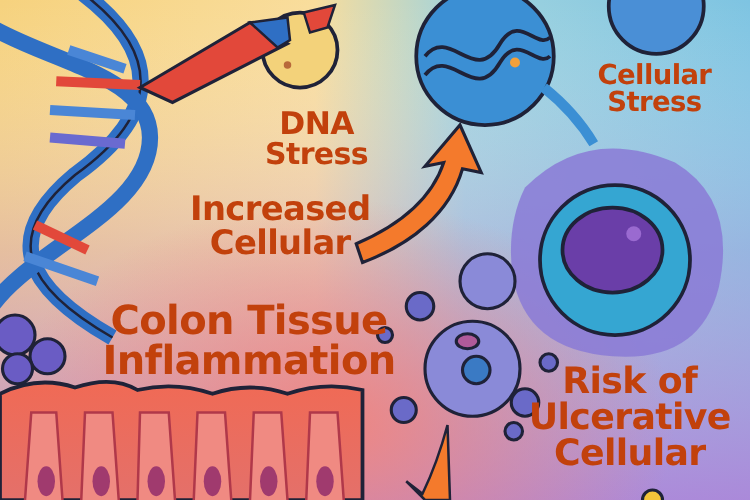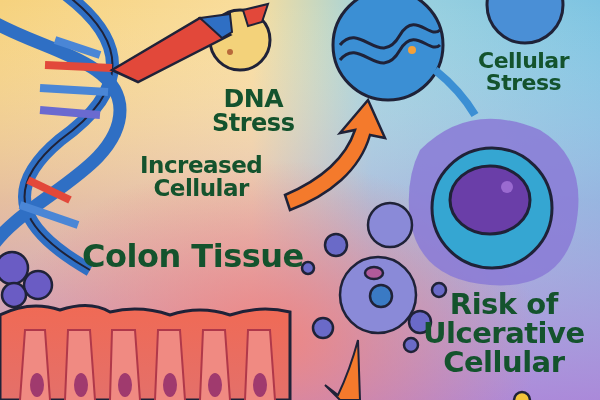--- a/index.html
+++ b/index.html
@@ -1,23 +1,23 @@
 <!DOCTYPE html>
 <html><head>
   <meta charset="utf-8">
   <style>
     html, body { margin: 0; padding: 0; }
     body { width: 600px; height: 400px; overflow: hidden; position: relative;
            font-family: "DejaVu Sans", sans-serif; }
     .canvas { position: absolute; inset: 0; width: 600px; height: 400px; }
-    .label { position: absolute; color: #14532d; font-weight: bold; text-align: center;
+    .label { position: absolute; color: #c2410c; font-weight: bold; text-align: center;
              line-height: 1.0; letter-spacing: -0.5px; white-space: nowrap; }
     .lbl-dna { left: 212px; top: 86px; font-size: 25px; text-align: center; }
     .lbl-dna .l2 { font-size: 24px; }
-    .lbl-apop { left: 140px; top: 154px; font-size: 23px; }
+    .lbl-apop { left: 152px; top: 154px; font-size: 27px; }
     .lbl-colon { left: 82px; top: 240px; font-size: 32px; }
     .lbl-stress { left: 478px; top: 50px; font-size: 22px; }
     .lbl-risk { left: 423px; top: 290px; font-size: 29px; }
     .label span { display: block; }
   </style>
 </head>
 <body>
 
 <svg class="canvas" viewBox="0 0 600 400" xmlns="http://www.w3.org/2000/svg">
   <defs>
@@ -133,20 +133,21 @@
 <div class="label lbl-dna">
   <span>DNA</span>
   <span class="l2">Stress</span>
 </div>
 <div class="label lbl-apop">
   <span>Increased</span>
   <span>Cellular</span>
 </div>
 <div class="label lbl-colon">
   <span>Colon Tissue</span>
+  <span>Inflammation</span>
 </div>
 <div class="label lbl-stress">
   <span>Cellular</span>
   <span>Stress</span>
 </div>
 <div class="label lbl-risk">
   <span>Risk of</span>
   <span>Ulcerative</span>
   <span>Cellular</span>
 </div>

